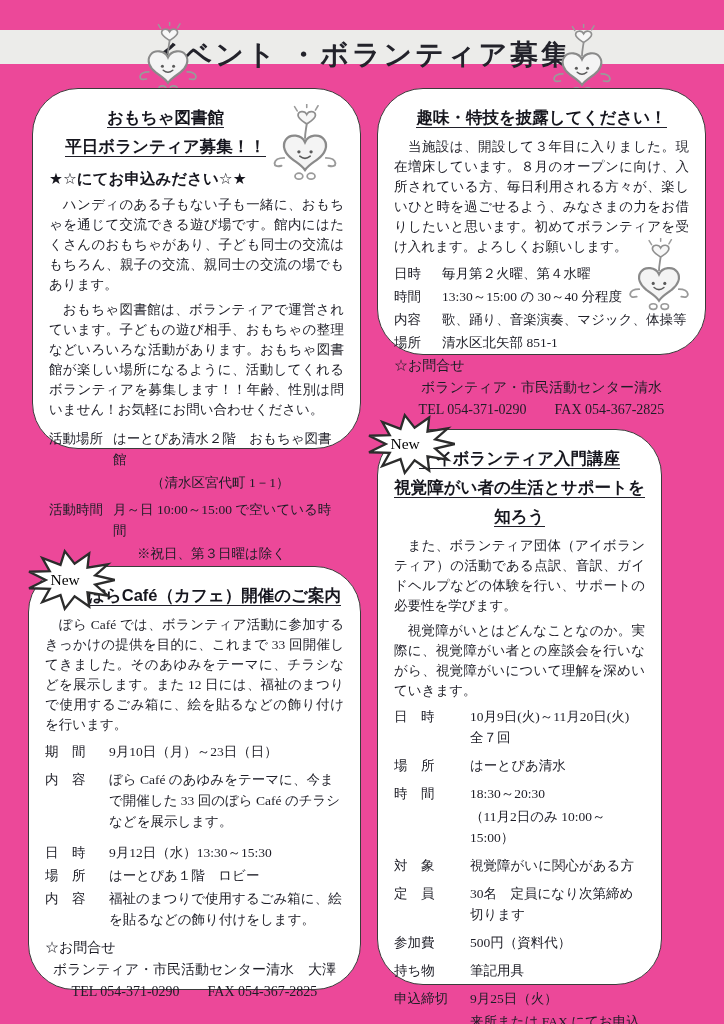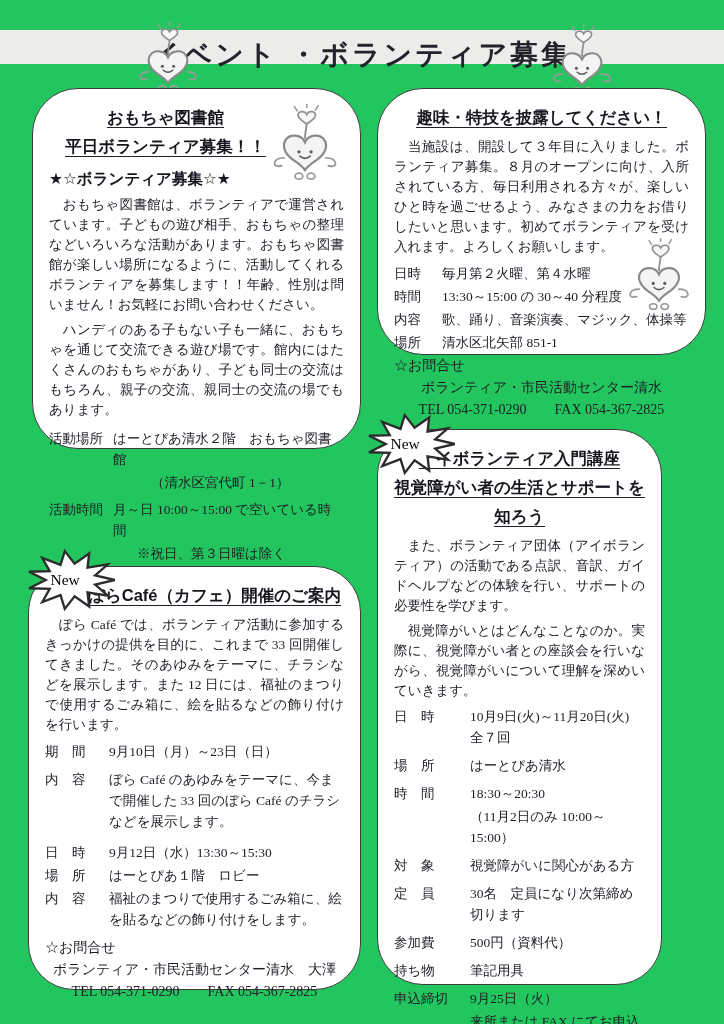--- a/index.html
+++ b/index.html
@@ -1,18 +1,18 @@
 <!DOCTYPE html>
 <html><head>
 <meta charset="utf-8">
 <style>
   html,body{margin:0;padding:0;background:#e8e8e6;}
   .page{
     position:relative;width:724px;height:1024px;margin:0 auto;
-    background:#22c55e;overflow:hidden;
+    background:#ec4899;overflow:hidden;
     font-family:"Liberation Serif","DejaVu Serif",serif;color:#1d1d26;
   }
   .scan-band{position:absolute;left:0;top:30px;width:724px;height:34px;background:#ececea;}
   .page-title{
     position:absolute;left:0;top:36px;width:724px;text-align:center;
     font-family:"Liberation Sans","DejaVu Sans",sans-serif;
     font-size:28px;font-weight:600;letter-spacing:3px;color:#23232b;
   }
   .mascot{position:absolute;}
   .rbox{
@@ -81,23 +81,23 @@
     </svg>
   <svg class="mascot" style="left:550px;top:24px;width:64px;height:74px">
       <use href="#mascot-heart"></use>
     </svg>
 
   <div class="rbox" style="left:32px;top:88px;width:329px;height:361px">
     <div class="box-title" style="padding-right:62px">
       <span class="u">おもちゃ図書館</span><br>
       <span class="u">平日ボランティア募集！！</span>
     </div>
-    <div class="subhead">★☆ボランティア募集☆★</div>
+    <div class="subhead">★☆にてお申込みださい☆★</div>
+    <div class="para">　ハンディのある子もない子も一緒に、おもちゃを通じて交流できる遊び場です。館内にはたくさんのおもちゃがあり、子ども同士の交流はもちろん、親子の交流、親同士の交流の場でもあります。</div>
     <div class="para">　おもちゃ図書館は、ボランティアで運営されています。子どもの遊び相手、おもちゃの整理などいろいろな活動があります。おもちゃ図書館が楽しい場所になるように、活動してくれるボランティアを募集します！！年齢、性別は問いません！お気軽にお問い合わせください。</div>
-    <div class="para">　ハンディのある子もない子も一緒に、おもちゃを通じて交流できる遊び場です。館内にはたくさんのおもちゃがあり、子ども同士の交流はもちろん、親子の交流、親同士の交流の場でもあります。</div>
     <div class="row tight" style="margin-top:8px">
       <span class="row-label">活動場所</span>
       <span class="row-value">はーとぴあ清水２階　おもちゃ図書館</span>
     </div>
     <div class="subline" style="padding-left:102px">（清水区宮代町 1－1）</div>
     <div class="row tight" style="margin-top:6px">
       <span class="row-label">活動時間</span>
       <span class="row-value">月～日 10:00～15:00 で空いている時間</span>
     </div>
     <div class="subline" style="padding-left:88px">※祝日、第３日曜は除く</div>
@@ -139,21 +139,21 @@
     <div class="contact-line">TEL 054-371-0290　　FAX 054-367-2825</div>
   </div>
   <svg class="badge" style="left:22px;top:546px;width:98px;height:68px">
       <use href="#new-star"></use>
     </svg>
 
   <div class="rbox" style="left:377px;top:88px;width:329px;height:267px">
     <div class="box-title">
       <span class="u">趣味・特技を披露してください！</span>
     </div>
-    <div class="para">　当施設は、開設して３年目に入りました。ボランティア募集。８月のオープンに向け、入所されている方、毎日利用される方々が、楽しいひと時を過ごせるよう、みなさまの力をお借りしたいと思います。初めてボランティアを受け入れます。よろしくお願いします。</div>
+    <div class="para">　当施設は、開設して３年目に入りました。現在増床しています。８月のオープンに向け、入所されている方、毎日利用される方々が、楽しいひと時を過ごせるよう、みなさまの力をお借りしたいと思います。初めてボランティアを受け入れます。よろしくお願いします。</div>
     <div class="row tight" style="margin-top:6px">
       <span class="row-label w44">日時</span>
       <span class="row-value">毎月第２火曜、第４水曜</span>
     </div>
     <div class="row tight">
       <span class="row-label w44">時間</span>
       <span class="row-value">13:30～15:00 の 30～40 分程度</span>
     </div>
     <div class="row tight">
       <span class="row-label w44">内容</span>

